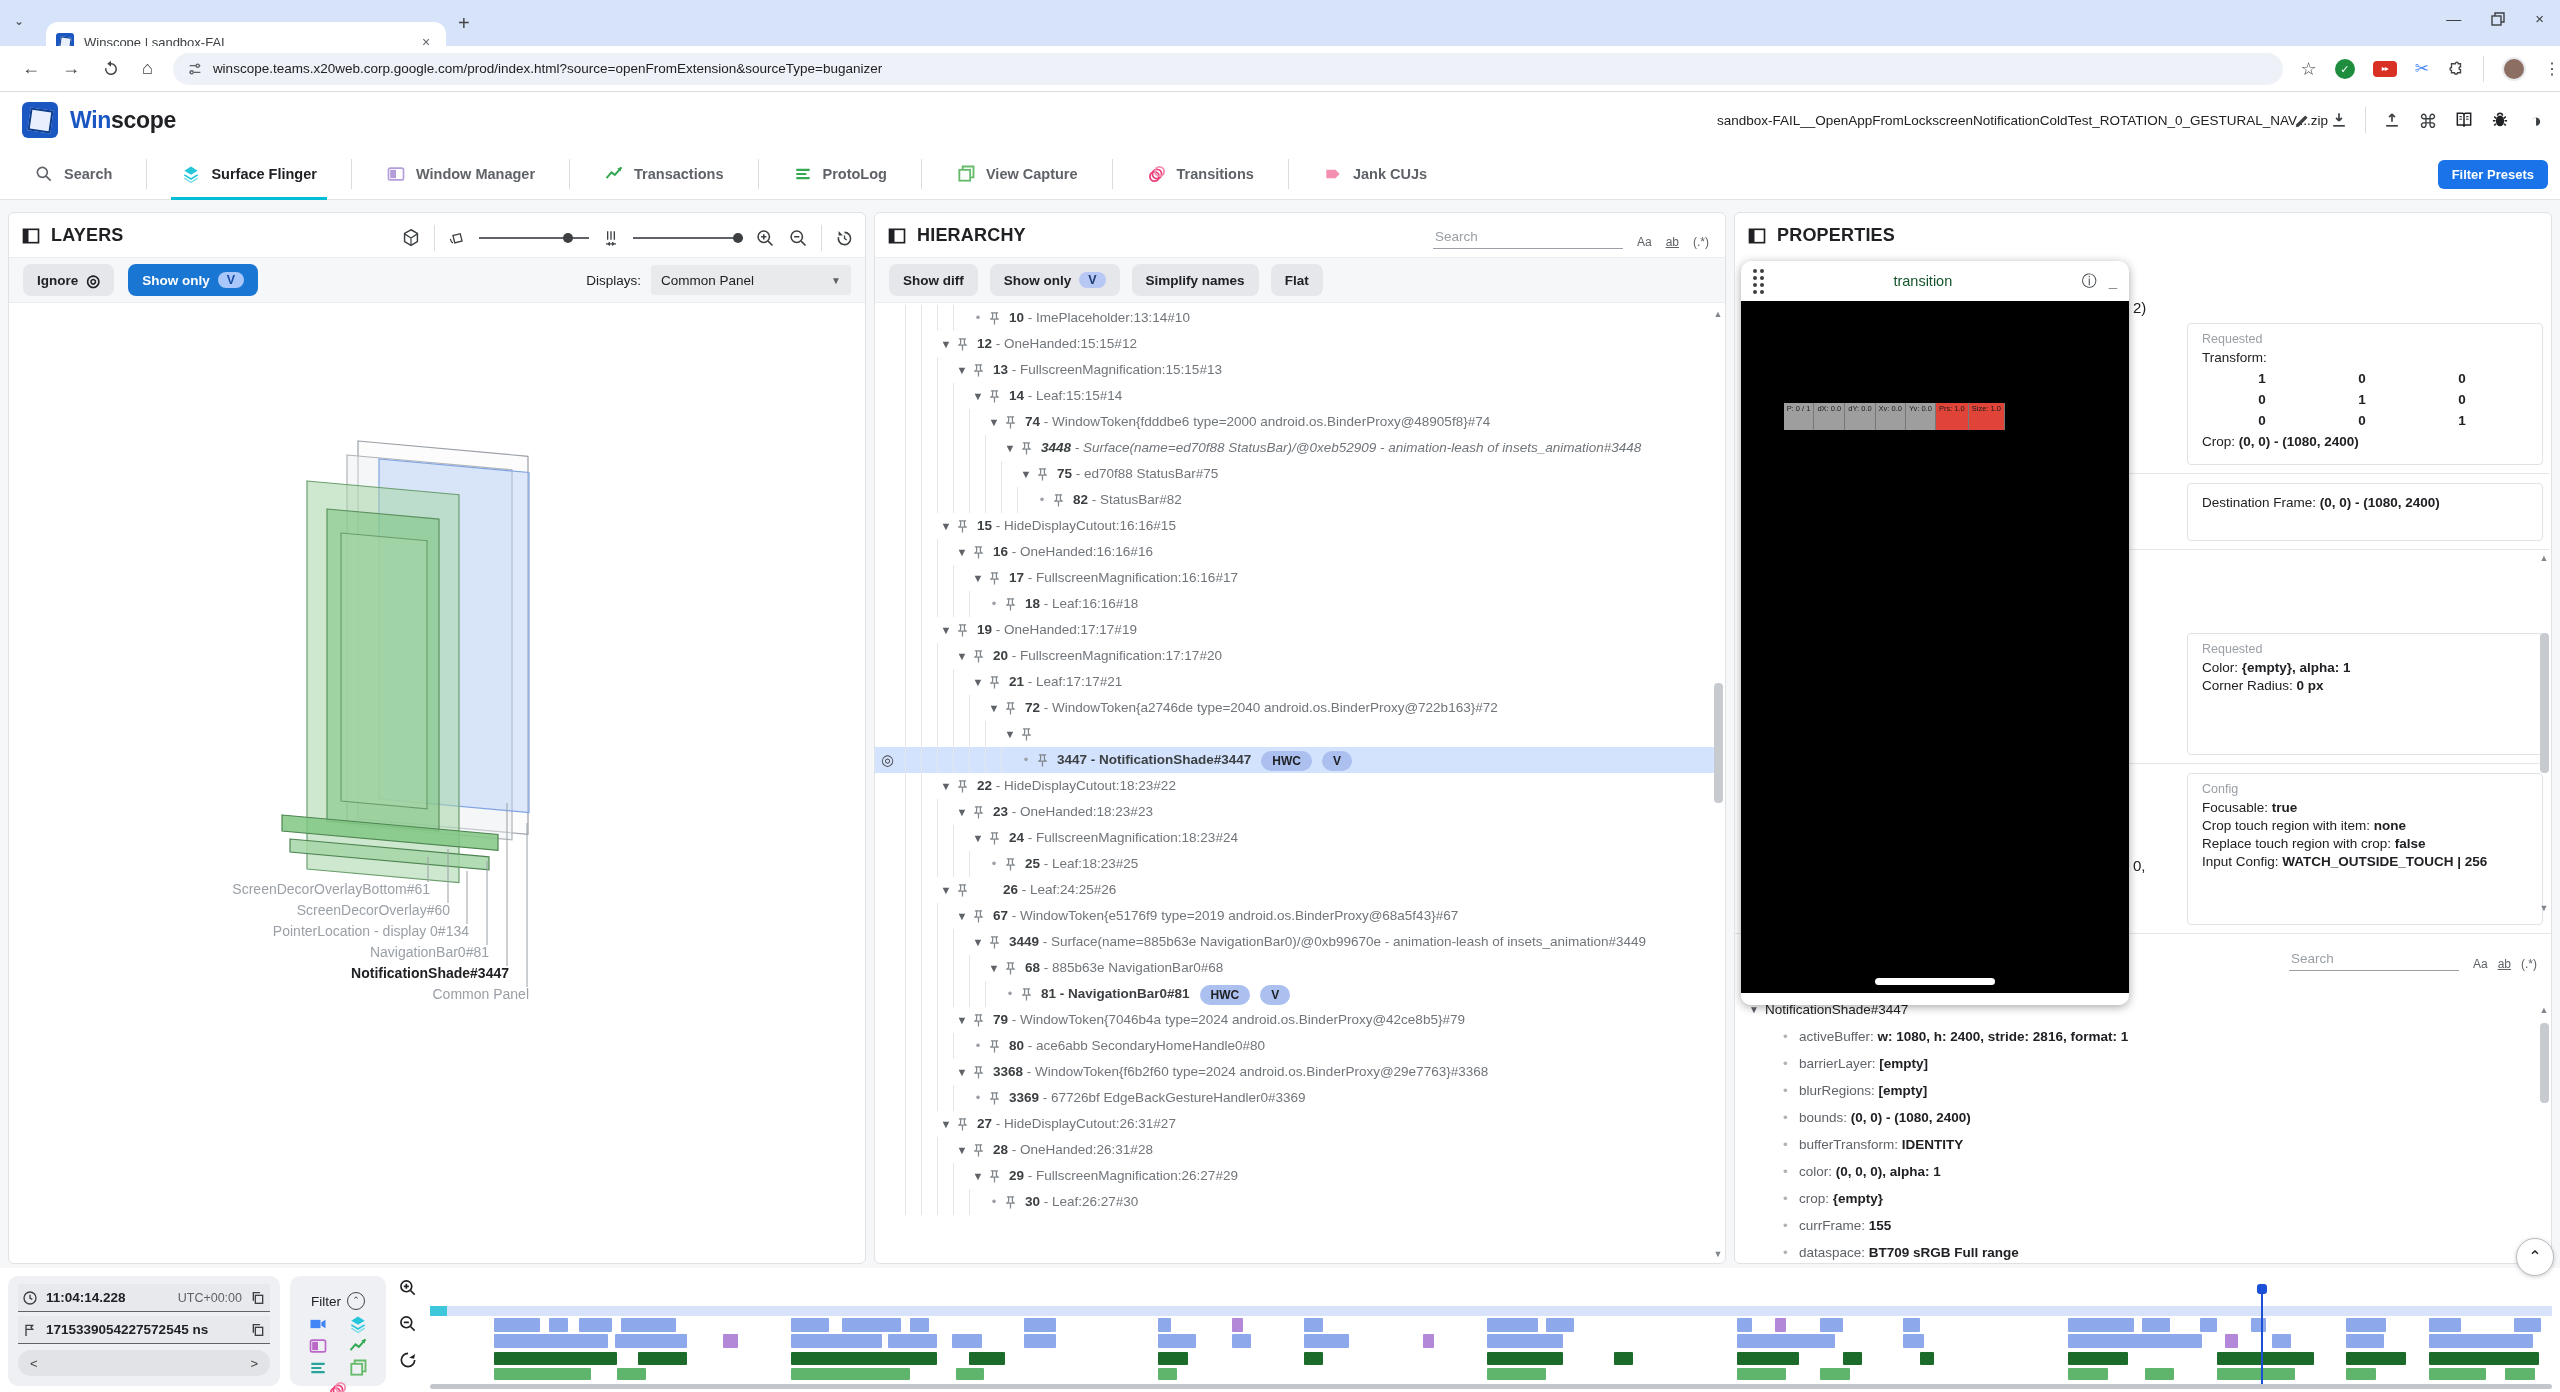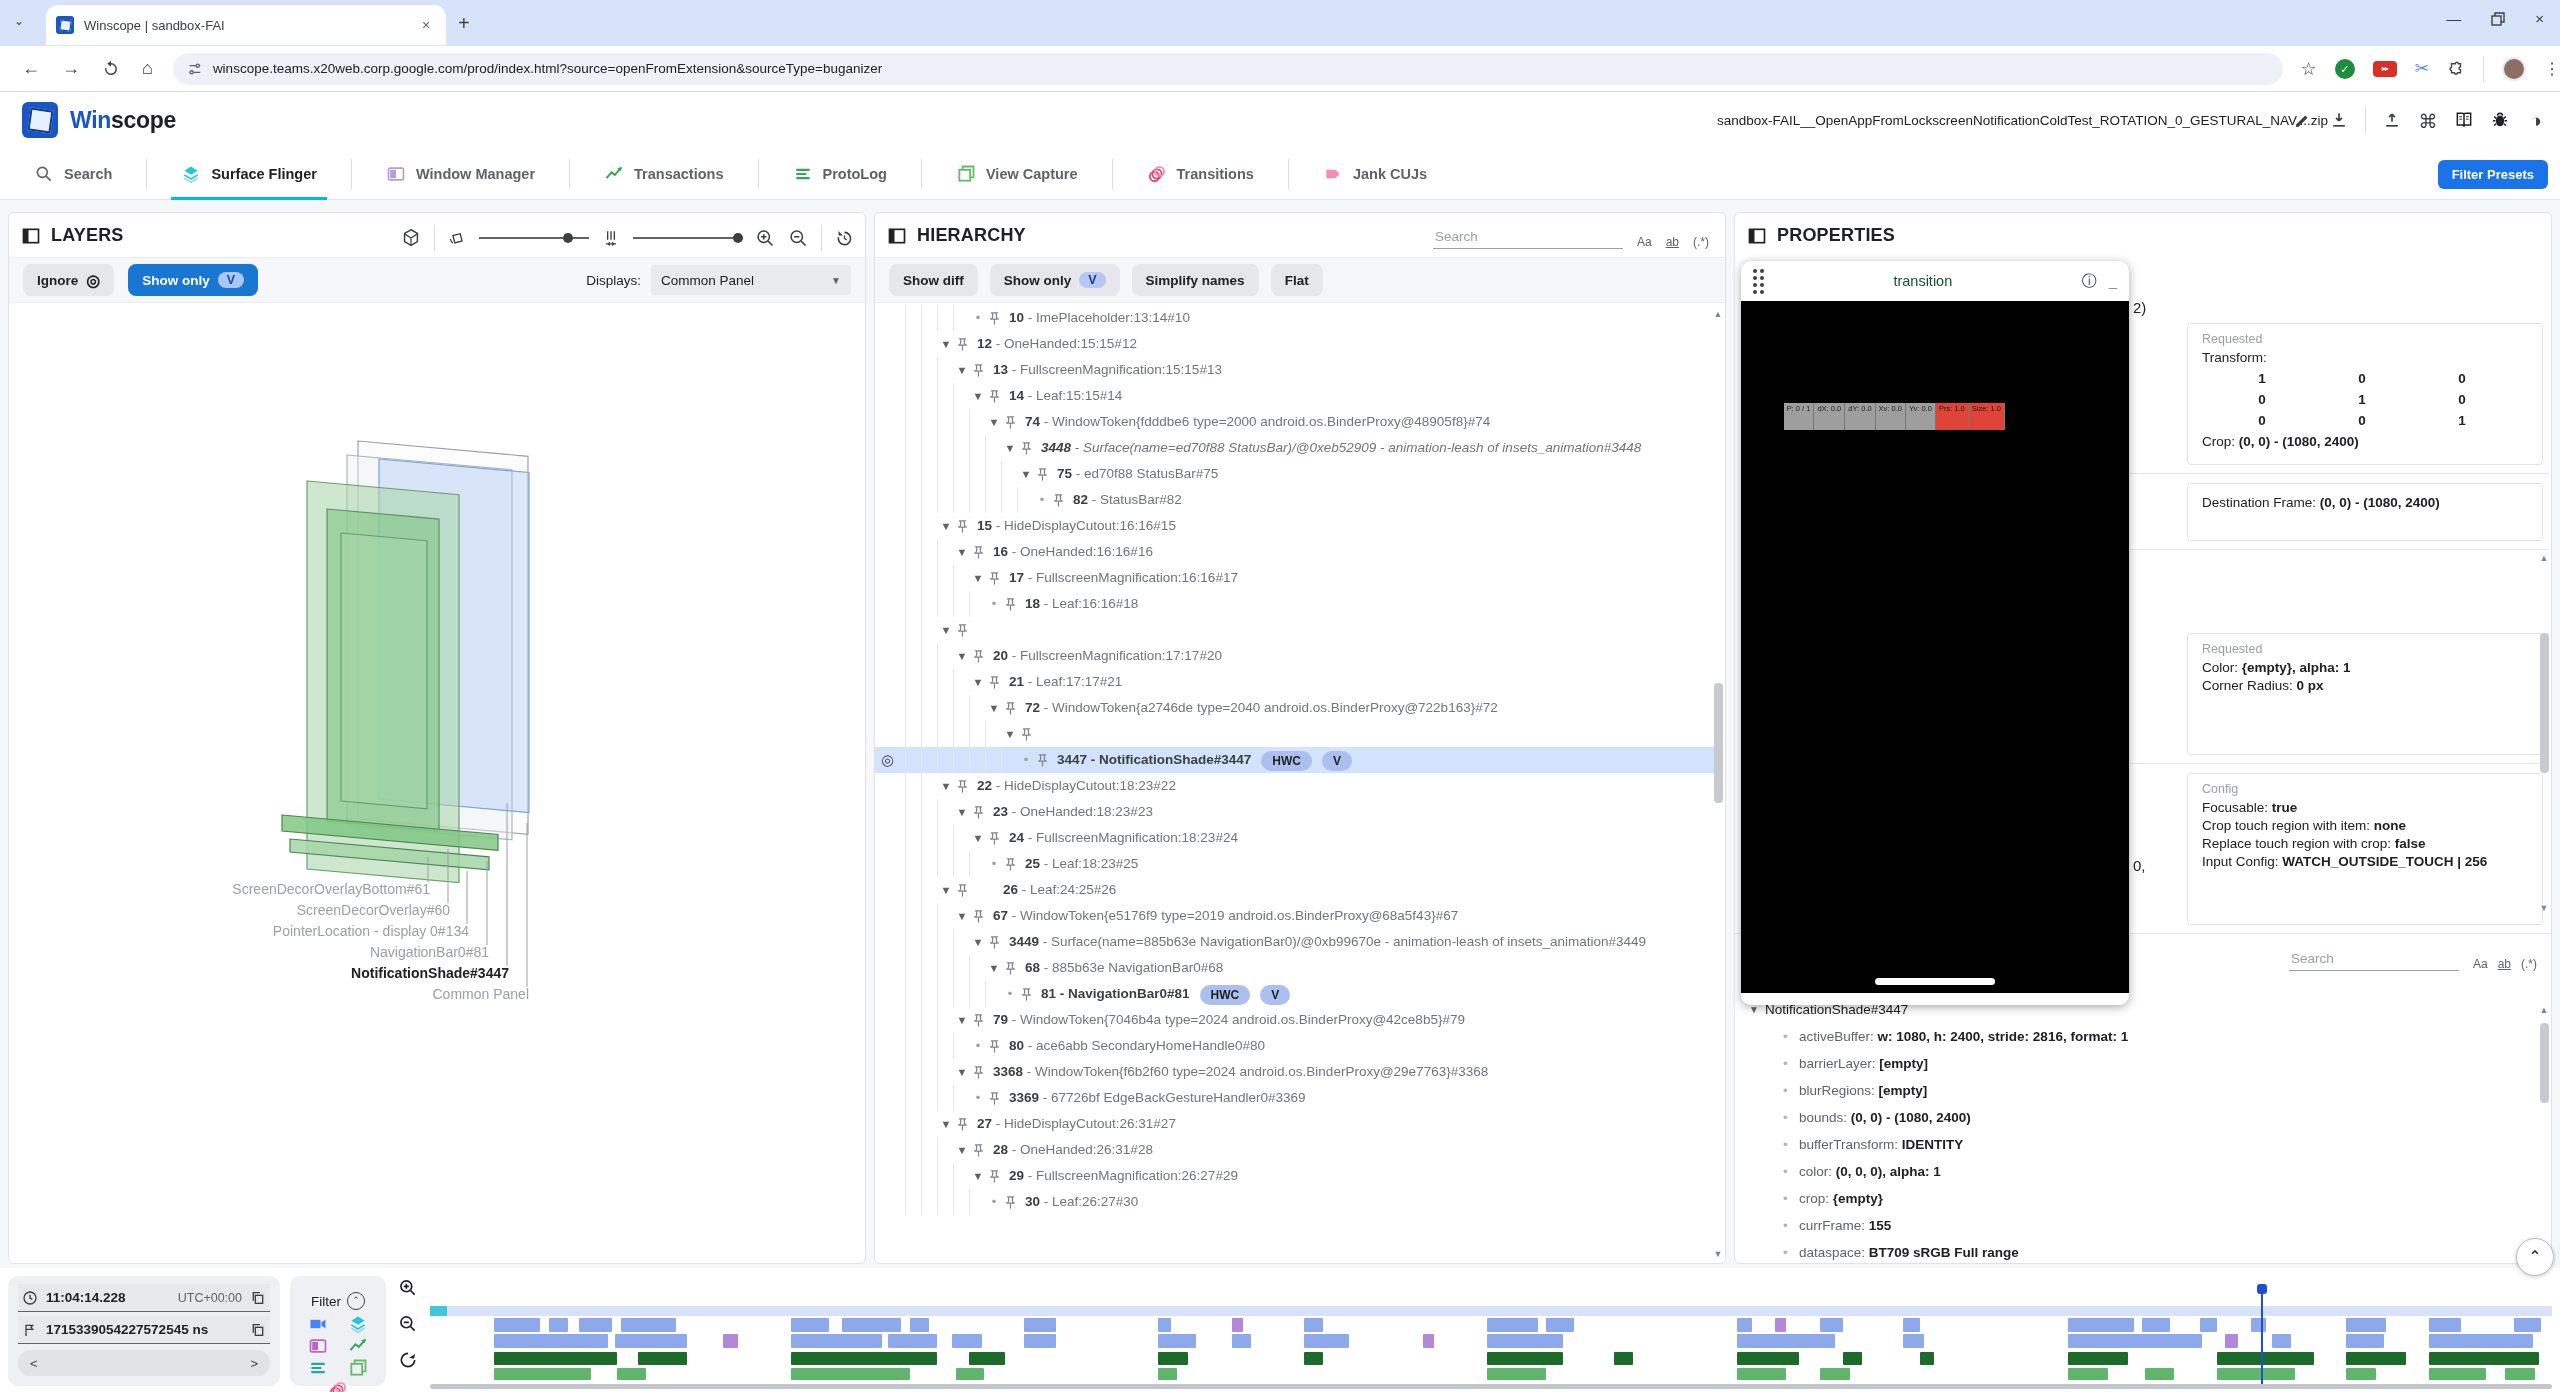--- a/index.html
+++ b/index.html
@@ -3,21 +3,21 @@
 <meta charset="utf-8">
 <style>
   * { margin:0; padding:0; box-sizing:border-box; }
   html,body { width:2560px; height:1392px; overflow:hidden; }
   body { font-family:"Liberation Sans", sans-serif; background:#f6f7f9; color:#202124; position:relative; }
   .abs { position:absolute; }
   svg { display:block; }
 
   
   #tabstrip { position:absolute; left:0; top:0; width:2560px; height:46px; background:#d7e3f8; }
-  #tab { position:absolute; left:46px; top:5px; width:400px; height:40px; background:#fff; border-radius:12px 12px 0 0; display:flex; align-items:center; padding:0 10px; gap:10px; font-size:13px; color:#3c4043; }
+  #tab { position:absolute; left:46px; top:22px; width:400px; height:40px; background:#fff; border-radius:12px 12px 0 0; display:flex; align-items:center; padding:0 10px; gap:10px; font-size:13px; color:#3c4043; }
   #tab .fav { width:18px; height:18px; border-radius:3px; background:#1a57c2; position:relative; flex:none; }
   #tab .fav:after { content:""; position:absolute; left:4px; top:4px; width:9px; height:9px; background:#e8f0fe; border:1px solid #0c3d8f; transform:rotate(8deg); }
   #tab .ttl { flex:1; white-space:nowrap; overflow:hidden; }
   .xbtn { color:#5f6368; font-size:14px; width:20px; height:20px; line-height:20px; text-align:center; border-radius:50%; }
   #newtab { position:absolute; left:458px; top:12px; font-size:20px; color:#444; }
   #tabchev { position:absolute; left:14px; top:14px; font-size:12px; color:#444; }
   #wincontrols { position:absolute; right:16px; top:10px; display:flex; gap:30px; color:#3c4043; font-size:15px; align-items:center; }
   #toolbar { position:absolute; left:0; top:46px; width:2560px; height:46px; background:#fff; border-bottom:1px solid #dadce0; display:flex; align-items:center; }
   #toolbar .navic { font-size:18px; color:#444; margin-left:22px; }
   #omni { margin-left:20px; width:2120px; height:32px; background:#eef1f8; border-radius:16px; display:flex; align-items:center; padding:0 14px; gap:10px; }
@@ -573,20 +573,21 @@
       </div>
       <div class="trow">
         <span class="guide"></span>
         <span class="guide"></span>
         <span class="tw">▼</span>
         <span class="pin">
           <svg width="15" height="15" viewBox="0 0 24 24">
             <path d="M14 4v5c0 1.12.37 2.16 1 3h-6c.65-.86 1-1.9 1-3V4h4m3-2H7a1 1 0 0 0 0 2h1v5c0 1.66-1.34 3-3 3v2h5.97v7l1 1 1-1v-7H19v-2c-1.66 0-3-1.34-3-3V4h1a1 1 0 0 0 0-2z" fill="currentColor"></path>
           </svg>
         </span>
+        <span class="ttxt" style="flex: 1 1 0%; white-space: nowrap;"><span class="tid">19</span><span> - OneHanded:17:17#19</span></span>
       </div>
       <div class="trow">
         <span class="guide"></span>
         <span class="guide"></span>
         <span class="guide"></span>
         <span class="tw">▼</span>
         <span class="pin">
           <svg width="15" height="15" viewBox="0 0 24 24">
             <path d="M14 4v5c0 1.12.37 2.16 1 3h-6c.65-.86 1-1.9 1-3V4h4m3-2H7a1 1 0 0 0 0 2h1v5c0 1.66-1.34 3-3 3v2h5.97v7l1 1 1-1v-7H19v-2c-1.66 0-3-1.34-3-3V4h1a1 1 0 0 0 0-2z" fill="currentColor"></path>
           </svg>

